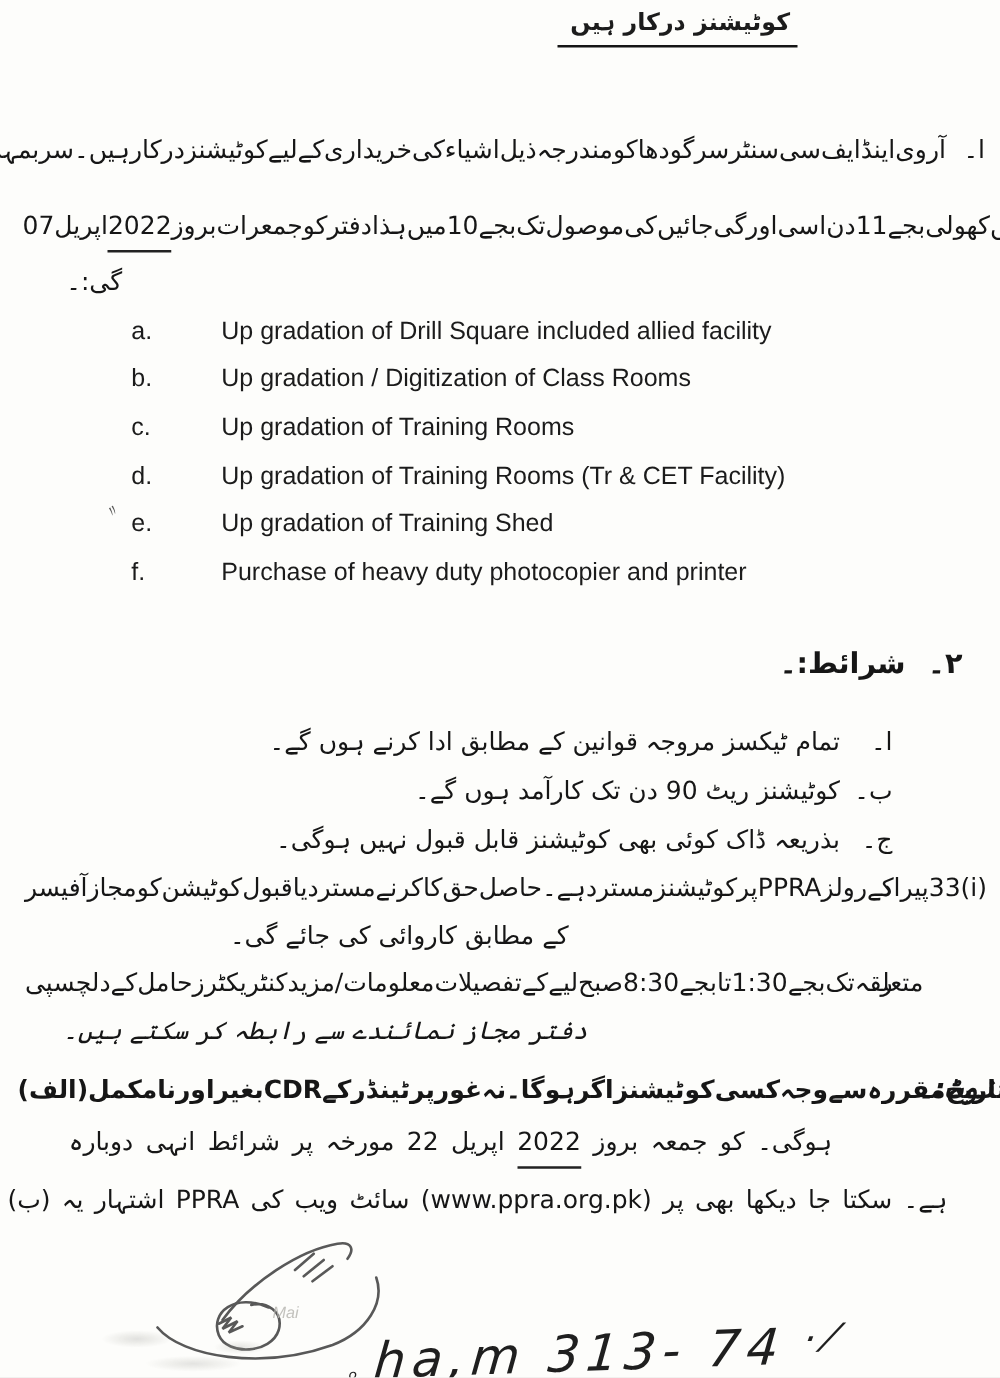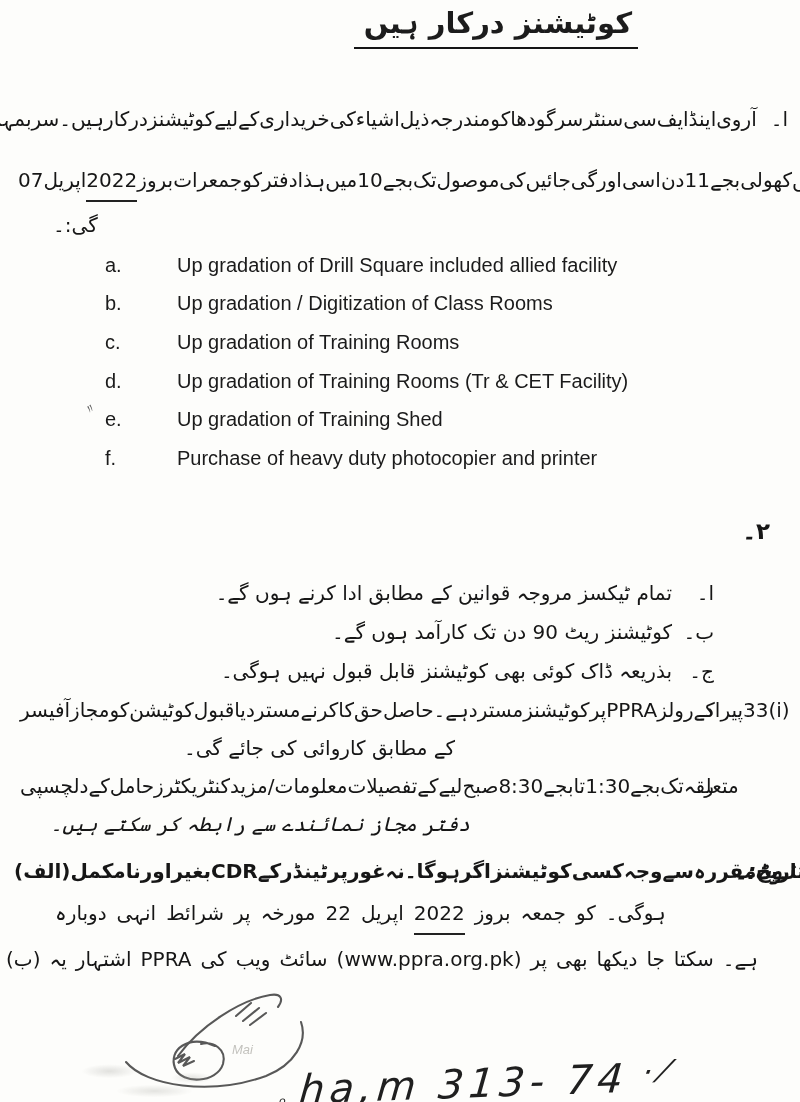--- a/index.html
+++ b/index.html
@@ -4,21 +4,21 @@
 <style>
   html,body{margin:0;padding:0;background:#e8e8e6;}
   .page{
     position:relative;width:800px;height:1102px;margin:0 auto;
     background:#fdfdfb;overflow:hidden;
     font-family:"DejaVu Sans",sans-serif;color:#1c1c1c;
   }
   
   .title{
     position:absolute;top:6px;right:162px;
-    font-size:29px;font-weight:bold;direction:rtl;
+    font-size:19px;font-weight:bold;direction:rtl;
     border-bottom:2.5px solid #151515;padding:0 6px 7px 10px;
     letter-spacing:0;
   }
   
   .urdu{font-size:20px;line-height:38px;color:#161616;}
   .words{display:flex;align-items:baseline;flex-wrap:nowrap;}
   .words span{white-space:nowrap;}
   .just{justify-content:space-between;}
   .rev{flex-direction:row-reverse;}
   .g9{gap:9px;}
@@ -160,20 +160,21 @@
       <span>Up gradation of Training Shed</span>
     </div>
     <div class="enrow">
       <span class="ltr">f.</span>
       <span>Purchase of heavy duty photocopier and printer</span>
     </div>
   </div>
 
   <div class="sec2 urdu">
     <span>۲۔</span>
+    <span>شرائط:۔</span>
   </div>
 
   <div class="conds urdu">
     <div class="crow">
       <span class="cmark">ا۔</span>
       <div class="ctext">تمام ٹیکسز مروجہ قوانین کے مطابق ادا کرنے ہوں گے۔</div>
     </div>
     <div class="crow">
       <span class="cmark">ب۔</span>
       <div class="ctext">کوٹیشنز ریٹ 90 دن تک کارآمد ہوں گے۔</div>
@@ -293,21 +294,21 @@
 
   <svg class="sig" width="205" height="112" viewBox="0 0 205 112">
     <g fill="none" stroke="#474747" stroke-width="2.1" stroke-linecap="round" opacity="0.9">
       <path d="M8,76 C28,100 92,110 148,90 C176,79 190,56 183,36"></path>
       <path d="M97,60 C70,48 50,64 57,82 C64,99 99,97 105,78 C109,63 95,55 83,58"></path>
       <path d="M60,70 C82,40 122,14 152,9 C163,7 166,13 160,21"></path>
       <path d="M118,30 l15,-13 M125,35 l16,-13 M132,39 l16,-12"></path>
       <path d="M57,73 l10,-5 -7,9 12,-6 -7,9 11,-5"></path>
     </g>
   </svg>
-  <span class="stampfrag" style="left:232px;top:1042px;font-style:italic;">Mai</span>
+  <span class="stampfrag" style="left:218px;top:1042px;font-style:italic;">Mai</span>
   <div class="stampblob"></div>
 
   <div class="hand">
     <span class="pre">ₒ</span>
     <span class="hw">ha,m 313- 74</span>
     <span class="suf">· ⁄</span>
   </div>
 
 </div>
 

